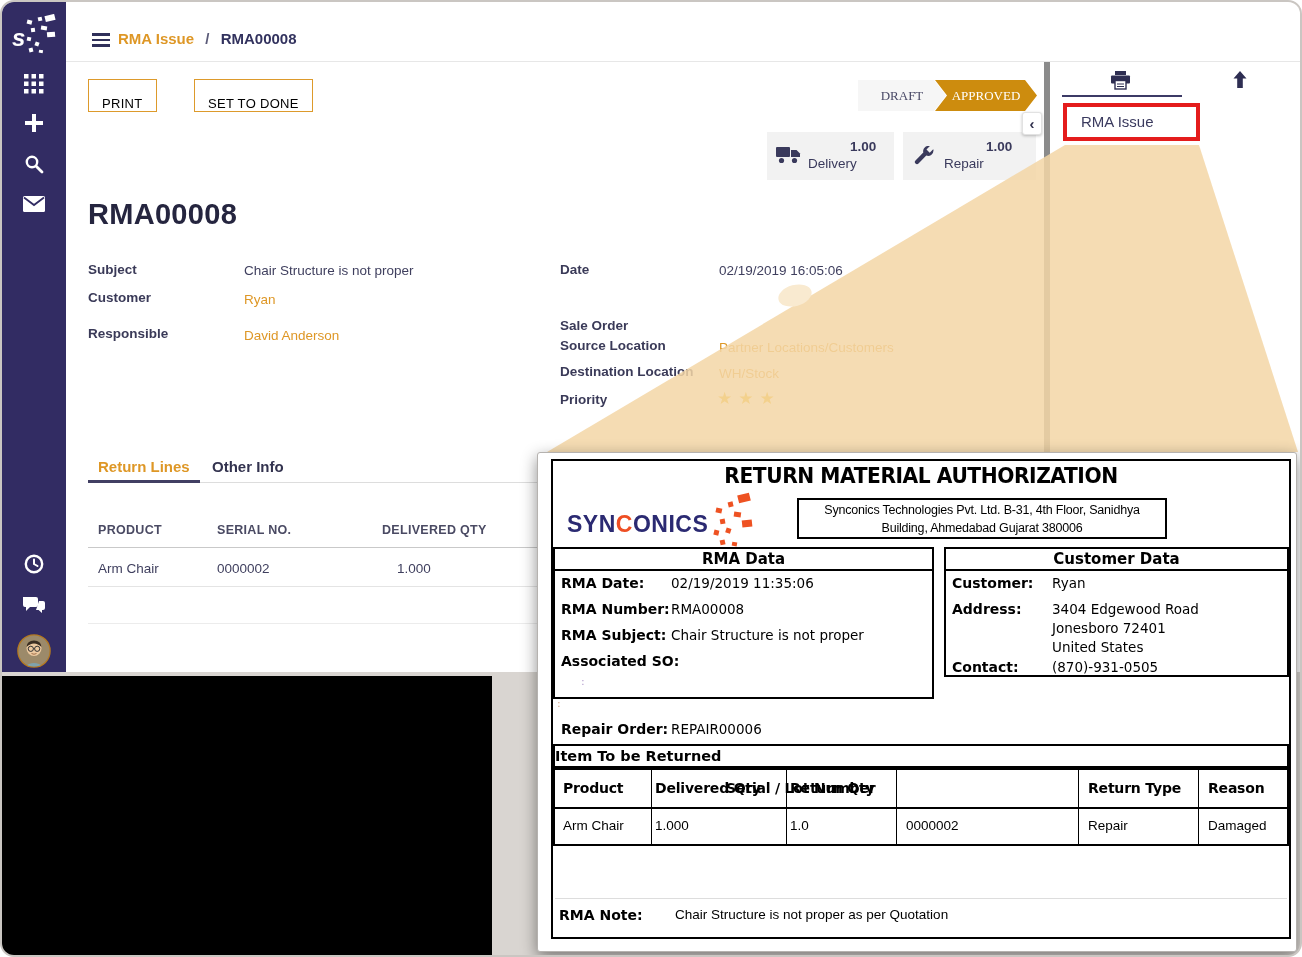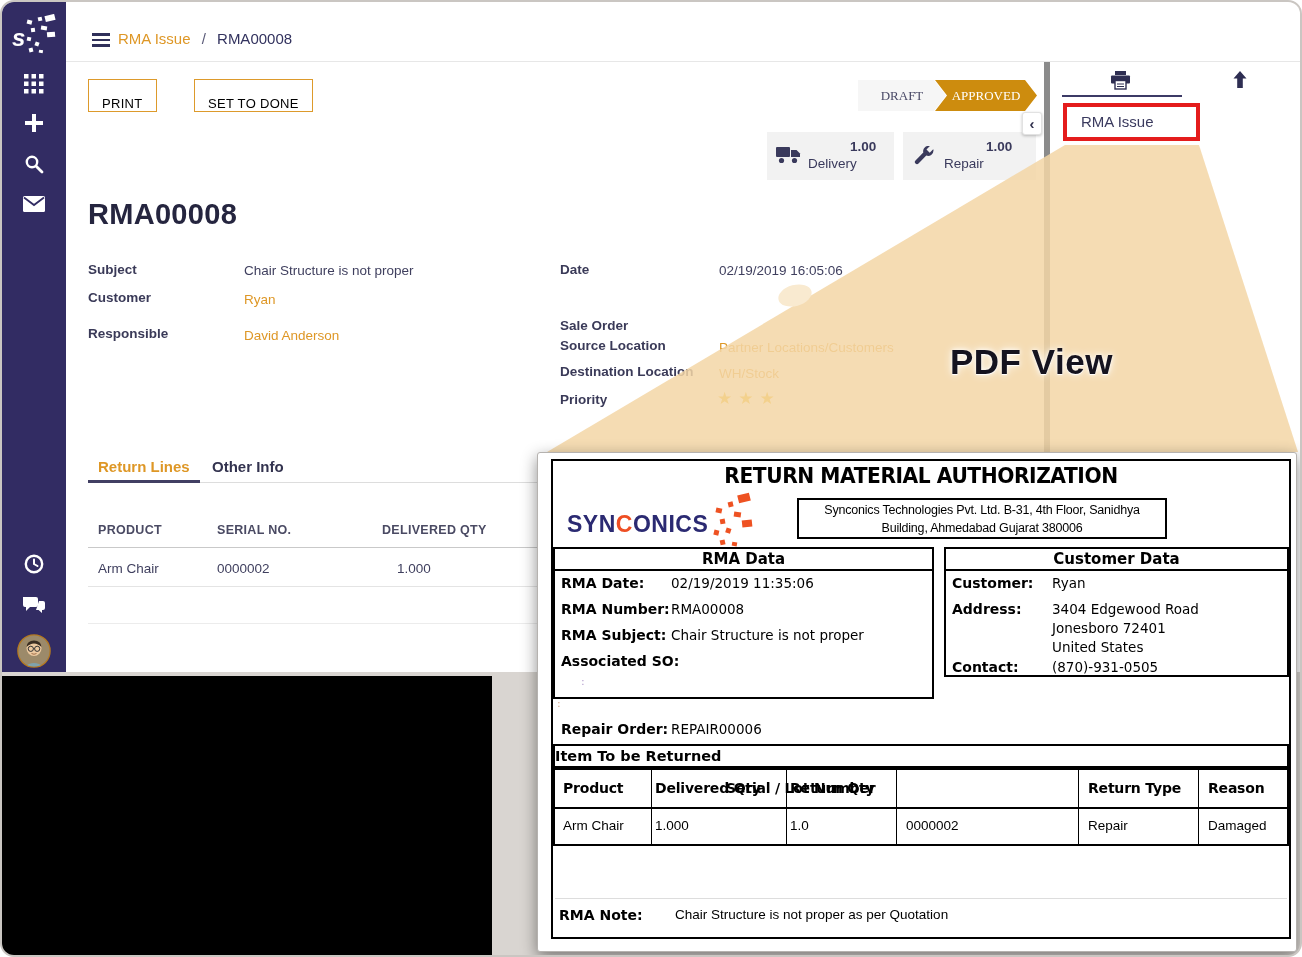--- a/index.html
+++ b/index.html
@@ -10,21 +10,21 @@
 
   
   .app-win{left:0;top:0;width:1298px;height:670px;background:#fff;}
   .sidebar{left:0;top:0;width:64px;height:670px;background:#322c63;}
   .side-icon{position:absolute;left:0;width:64px;text-align:center;cursor:pointer;}
   .black-block{left:0;top:674px;width:490px;height:279px;background:#000;}
 
   .topbar-line{left:64px;top:59px;width:1234px;height:1px;background:#e7e7e7;}
   .hamburger{left:90px;top:31px;width:18px;cursor:pointer;}
   .hamburger i{display:block;width:18px;height:2.5px;background:#30305a;margin:0 0 3px 0;}
-  .breadcrumb{left:116px;top:28px;font-size:15px;white-space:nowrap;}
+  .breadcrumb{left:116px;top:28px;font-size:15px;white-space:nowrap;font-weight:bold;}
   .bc-section{color:#de9726;cursor:pointer;}
   .bc-sep{color:#5a5a78;margin:0 7px;}
   .bc-record{color:#32325e;}
 
   .o-btn{position:absolute;top:77px;height:33px;background:#fff;border:1px solid #dd9a2b;color:#000000;
     font-size:13px;line-height:31px;padding:8px 13px;letter-spacing:.3px;cursor:pointer;font-family:inherit;}
   .btn-print{left:86px;}
   .btn-done{left:148px;margin-left:44px;}
 
   .status-seg{position:absolute;top:78px;height:31px;font-size:13px;line-height:31px;text-align:center;font-family:Liberation Serif, serif;}
@@ -292,21 +292,20 @@
     </svg>
   </div>
   <div class="abs annotation-box">
     <span class="annotation-text">RMA Issue</span>
   </div>
 
   <svg class="abs funnel" viewBox="0 0 1302 957">
     <polygon points="1063,143 1197,143 1296,450 545,450" fill="#f3d6a6" fill-opacity="0.85"></polygon>
   </svg>
   <div class="abs callout-ellipse"></div>
-  <div class="abs callout-label">PDF View</div>
 
   <div class="abs pdf-win">
     <div class="pdf-doc">
 
       <div class="pdf-title">RETURN MATERIAL AUTHORIZATION</div>
 
       <div class="pdf-logo">
         <span class="logo-navy">SYN</span>
           <span class="logo-orange">C</span>
           <span class="logo-navy">ONICS</span>

